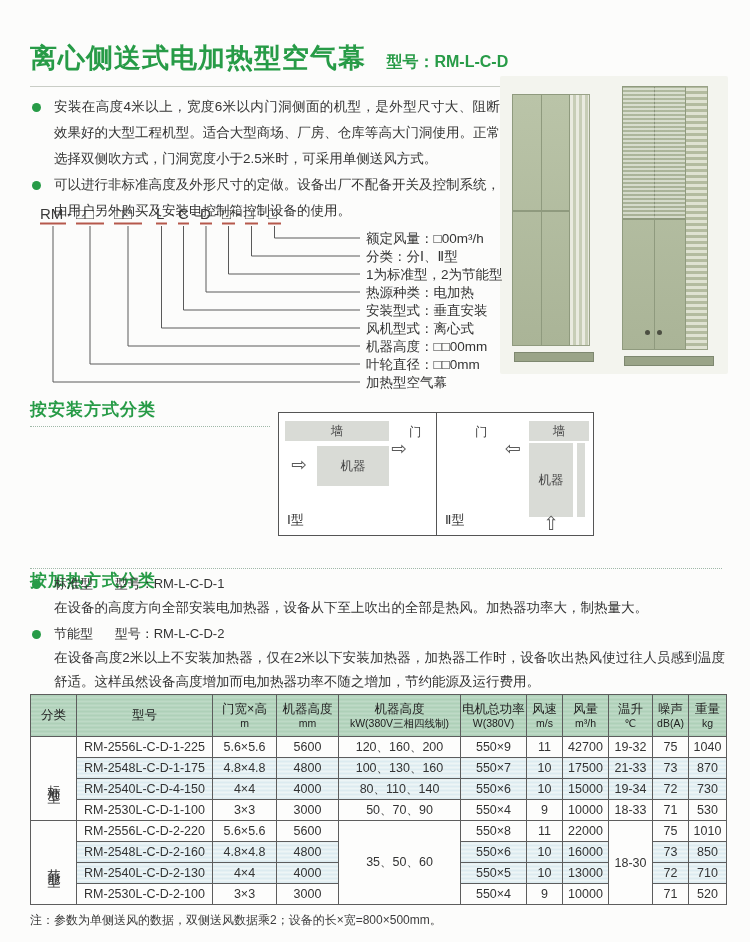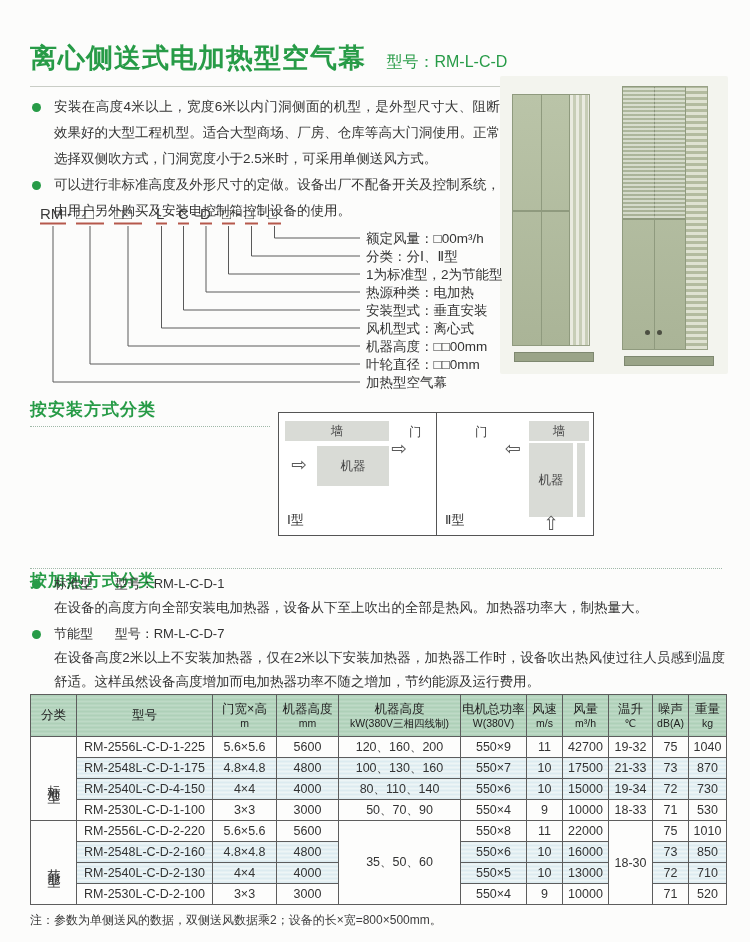--- a/index.html
+++ b/index.html
@@ -2,21 +2,21 @@
 <html><head>
 <meta charset="utf-8">
 <style>
   * { margin:0; padding:0; box-sizing:border-box; }
   body { font-family:"Liberation Sans","DejaVu Sans",sans-serif; background:#e8e8e6; }
   .page { position:relative; width:750px; height:942px; background:#fcfcfb; margin:0 auto; overflow:hidden; color:#333; }
 
   
   .title-row { position:absolute; left:30px; top:40px; width:500px; }
   .title { display:inline; font-size:27px; font-weight:bold; color:#279b47; letter-spacing:1px; }
-  .model-no { display:inline; font-size:16px; color:#279b47; margin-left:16px; font-weight:normal; }
+  .model-no { display:inline; font-size:16px; color:#279b47; margin-left:16px; font-weight:bold; }
   .rule-1 { position:absolute; left:30px; top:86px; width:692px; border-top:1px solid #c9cdc6; }
 
   
   .intro { position:absolute; left:30px; top:94px; width:470px; }
   .bullet-item { position:relative; padding-left:24px; font-size:13.5px; line-height:26px; text-align:justify; }
   .dot { position:absolute; left:2px; top:9px; width:9px; height:9px; border-radius:50%; background:#279b47; }
 
   
   .photo-panel { position:absolute; left:500px; top:76px; width:228px; height:298px; background:#f3f4ee; border-radius:2px; }
   .cabinet { position:absolute; }
@@ -204,21 +204,21 @@
       <div class="h-name-row">
         <span class="h-name">标准型</span>
         <span>型号：RM-L-C-D-1</span>
       </div>
       <div class="h-desc">在设备的高度方向全部安装电加热器，设备从下至上吹出的全部是热风。加热器功率大，制热量大。</div>
     </div>
     <div class="h-item">
       <span class="dot" style="top:8px;"></span>
       <div class="h-name-row">
         <span class="h-name">节能型</span>
-        <span>型号：RM-L-C-D-7</span>
+        <span>型号：RM-L-C-D-2</span>
       </div>
       <div class="h-desc">在设备高度2米以上不安装加热器，仅在2米以下安装加热器，加热器工作时，设备吹出热风使过往人员感到温度舒适。这样虽然设备高度增加而电加热器功率不随之增加，节约能源及运行费用。</div>
     </div>
   </div>
 
   <table class="spec-table">
     <colgroup>
       <col style="width:46px">
         <col style="width:136px">
         <col style="width:64px">

